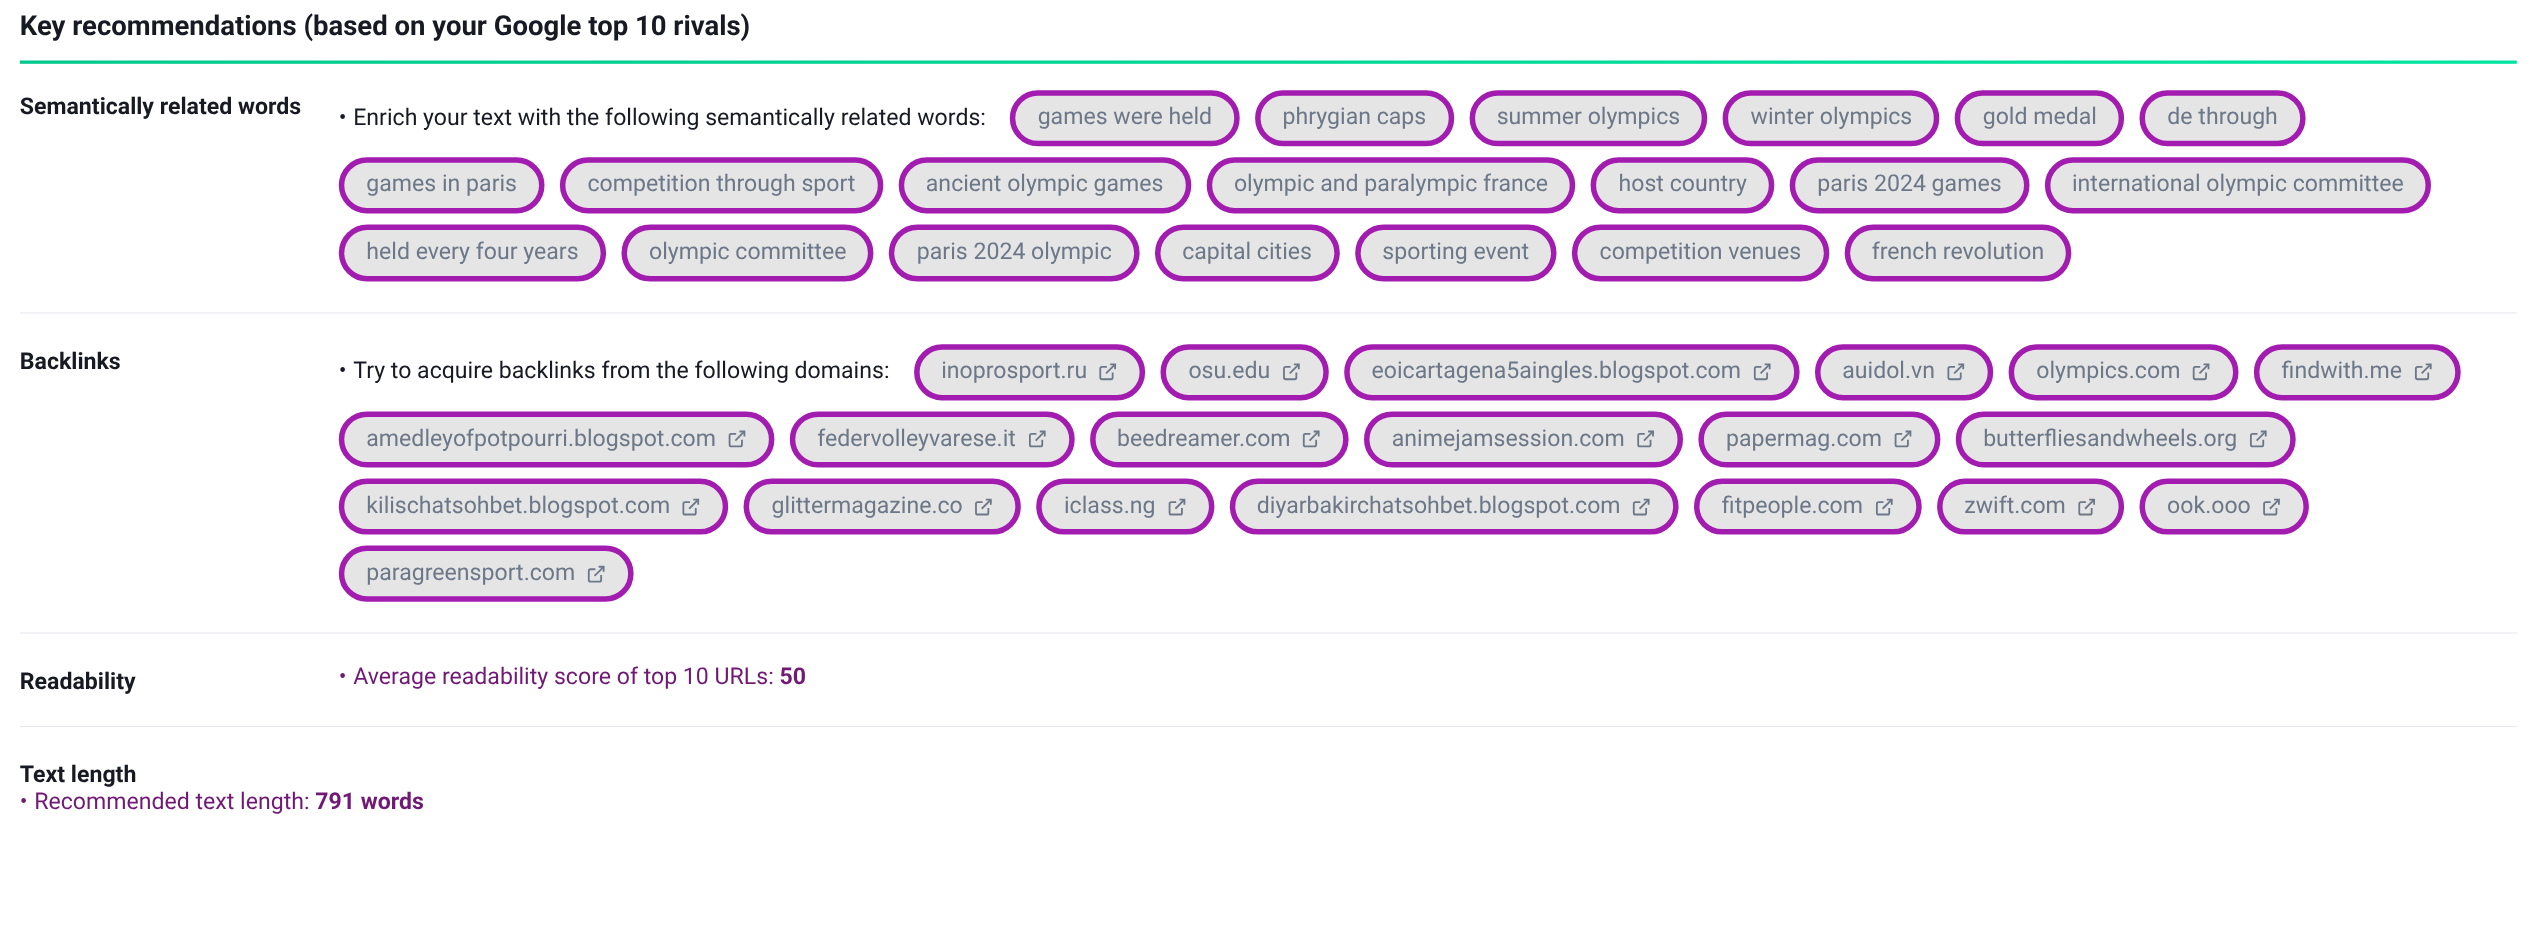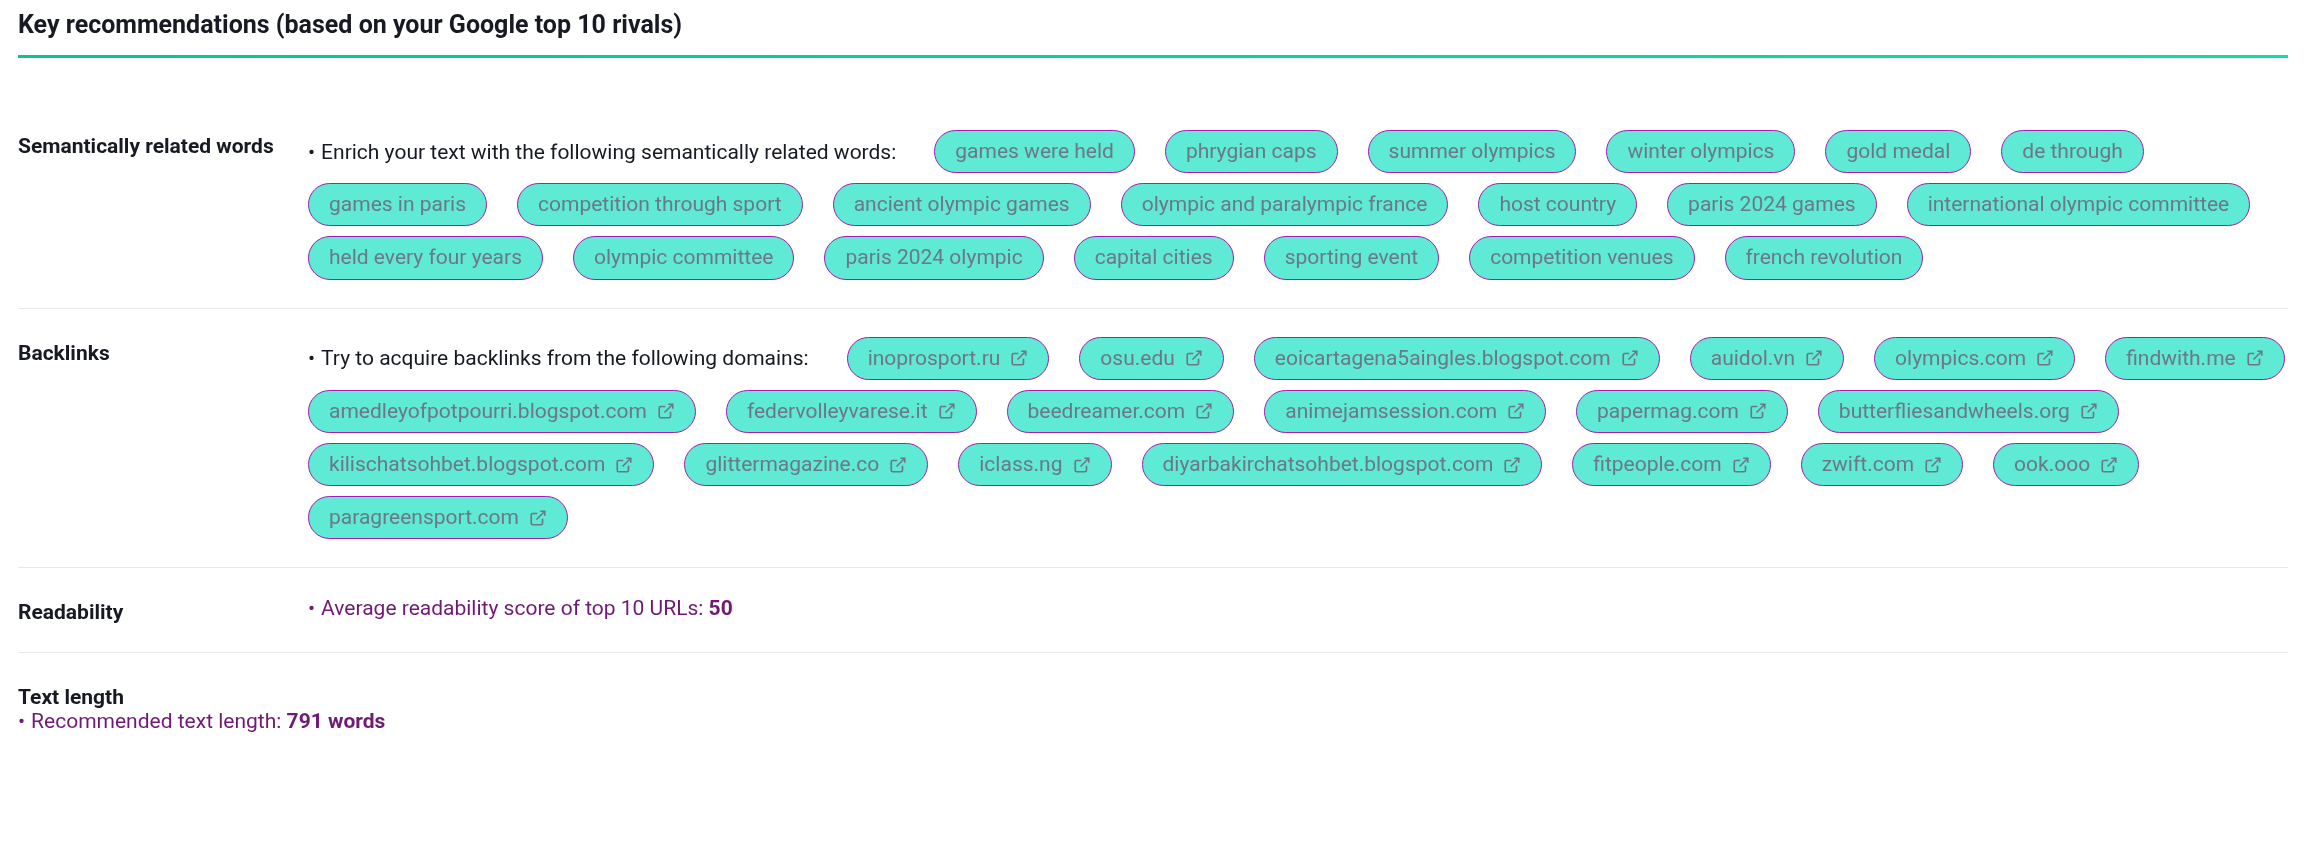--- a/index.html
+++ b/index.html
@@ -24,21 +24,20 @@
     background: linear-gradient(to right, #00c98d, #00e5a1);
     margin-bottom: 0;
   }
   .section {
     display: flex;
     padding: 28px 0 28px 0;
     border-bottom: 1px solid #e5e8ed;
   }
   .section.first {
     padding-top: 24px;
-    margin-top: 48px;
   }
   .section.last {
     border-bottom: none;
     padding-bottom: 4px;
     flex-direction: column;
   }
   .section-label {
     width: 290px;
     flex-shrink: 0;
     font-weight: 700;
@@ -46,40 +45,40 @@
     color: #171a22;
     padding-top: 4px;
   }
   .section-content {
     flex: 1;
   }
   .row {
     display: flex;
     flex-wrap: wrap;
     align-items: center;
-    gap: 10px 30px;
+    gap: 10px 14px;
   }
   .intro-text {
     color: #171a22;
     display: inline;
     margin-right: 8px;
   }
   .bullet {
     margin-right: 6px;
   }
   .pill {
     display: inline-flex;
     align-items: center;
-    border: 1px solid #a21caf;
+    border: 5px solid #a21caf;
     border-radius: 999px;
     padding: 8px 20px;
     color: #6c7788;
     font-size: 21px;
     line-height: 1.2;
-    background: #5eead4;
+    background: #e5e5e5;
     cursor: pointer;
     white-space: nowrap;
   }
   .pill .ext-icon {
     margin-left: 10px;
     display: inline-flex;
     align-items: center;
   }
   .ext-icon svg {
     width: 18px;

